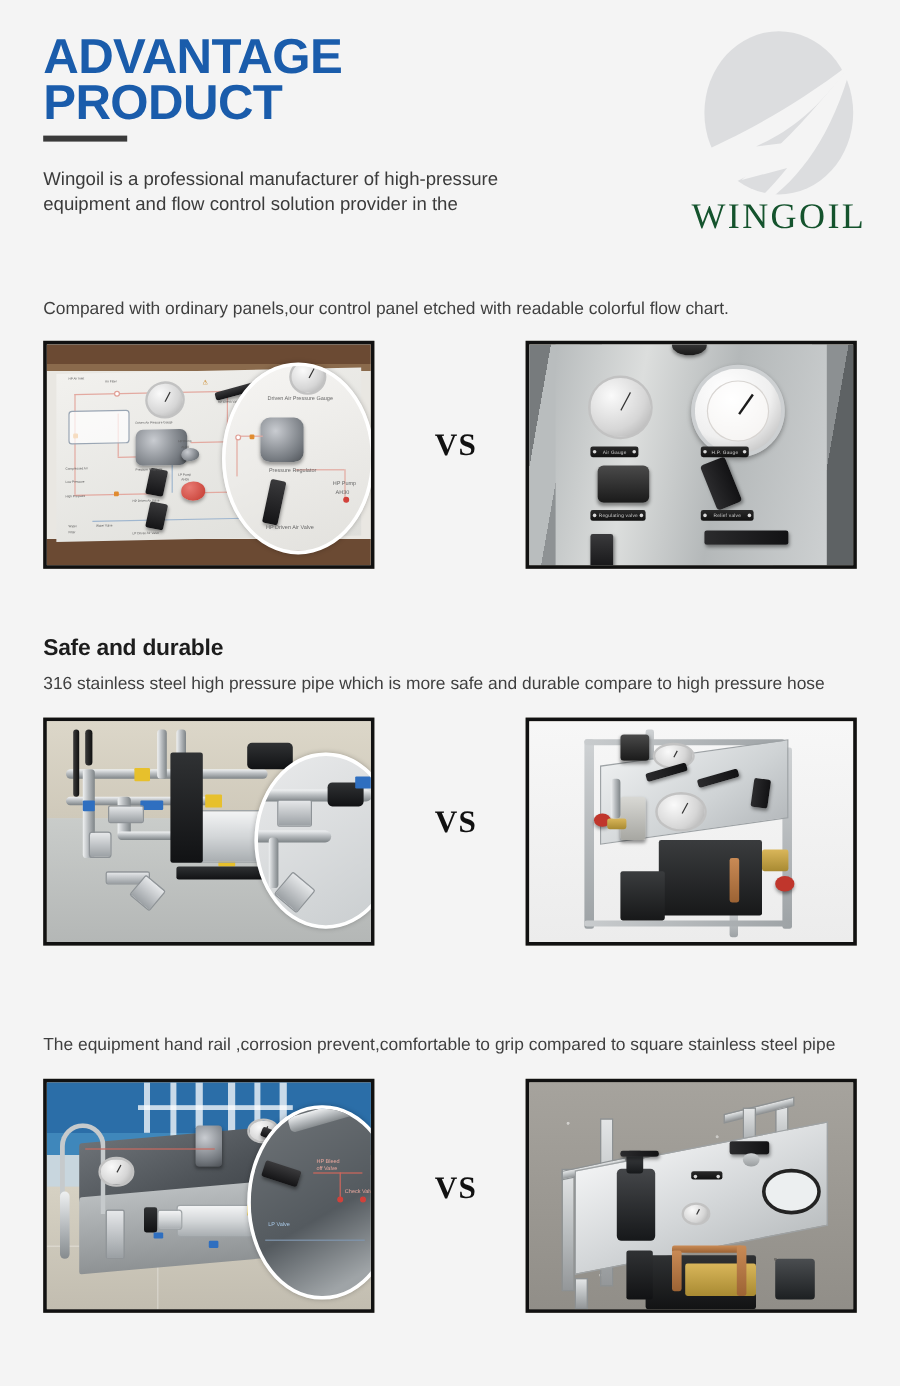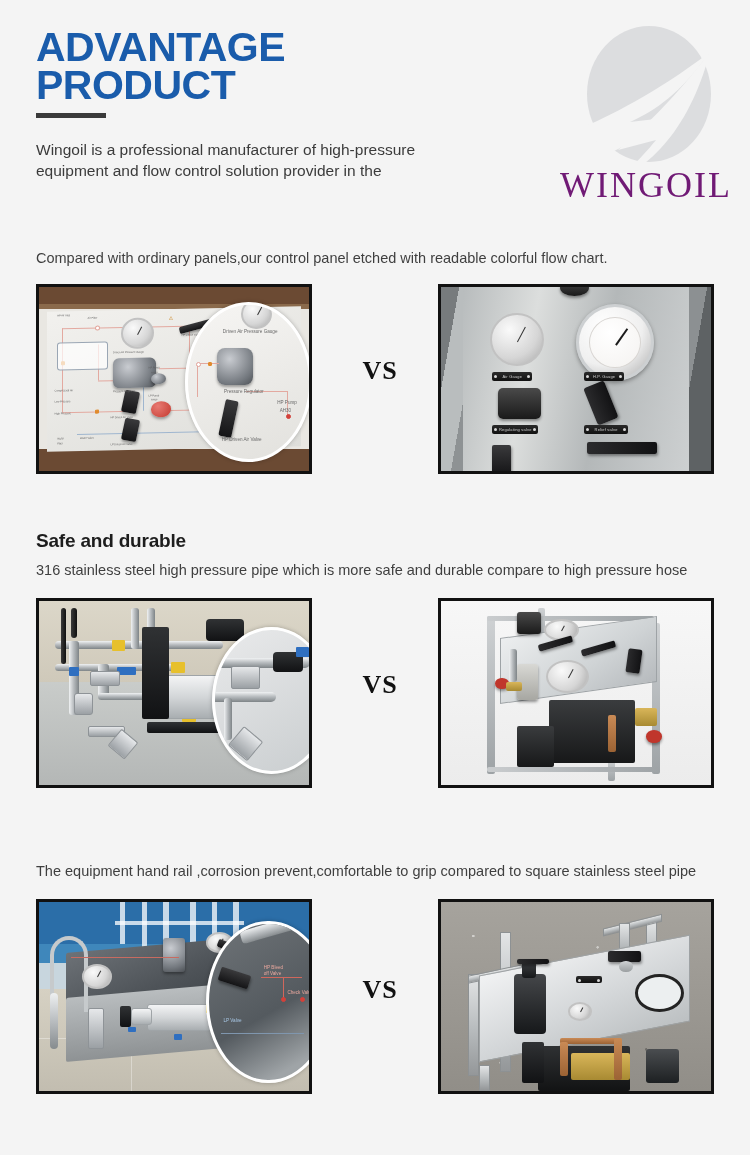--- a/index.html
+++ b/index.html
@@ -32,23 +32,24 @@
     font-size: 15.5px;
     line-height: 21px;
   }
   .intro div { white-space: nowrap; }
 
   
   .logo { position: absolute; left: 560px; top: 22px; width: 178px; height: 180px; }
   .logo svg { display: block; width: 100%; height: 100%; }
   .logo-word {
     position: absolute; left: 0; top: 142px; width: 178px;
+    text-align: center;
     font-family: "Liberation Serif", serif;
-    font-size: 36px;
-    color: #701a75;
+    font-size: 30px;
+    color: #14532d;
     letter-spacing: 2px;
   }
 
   
   .section { position: absolute; left: 0; width: 750px; }
   .sec-head {
     margin-left: 36px;
     font-size: 19px;
     font-weight: bold;
     color: #1d1d1d;

